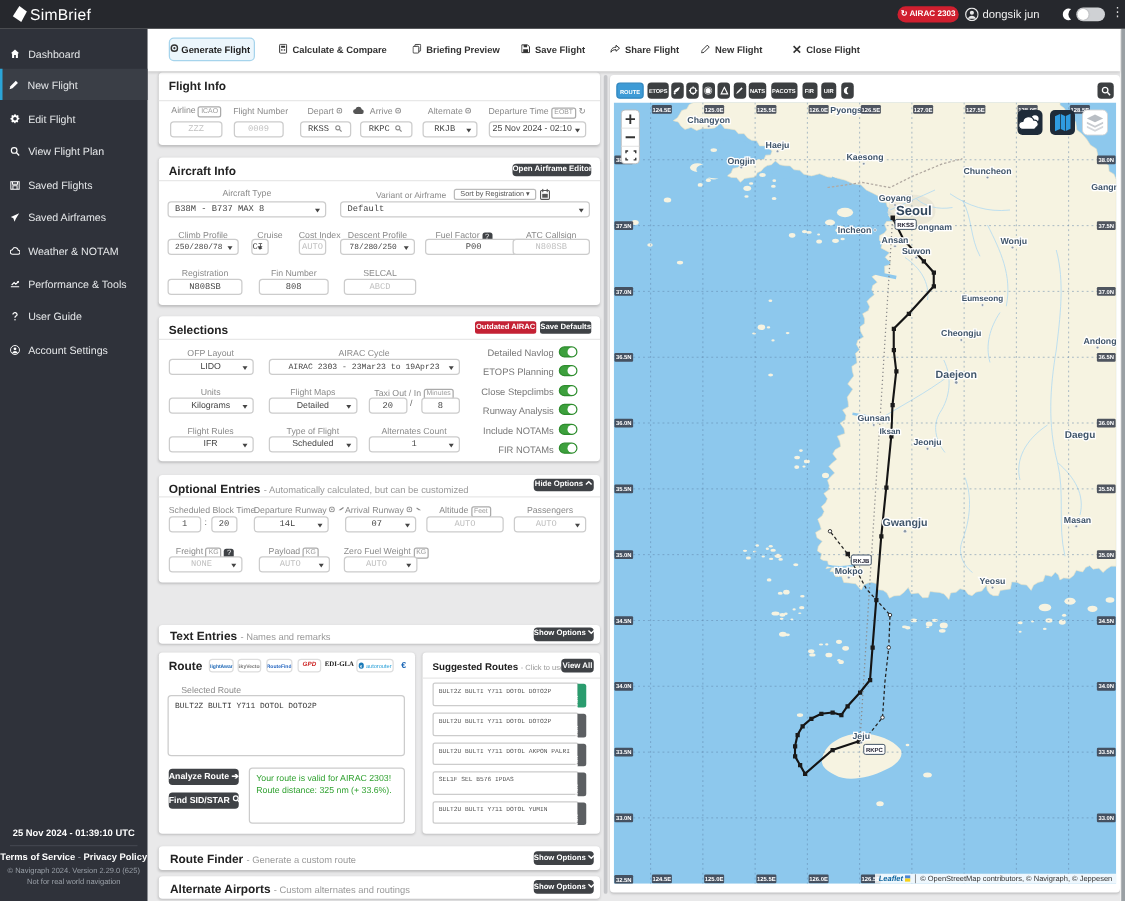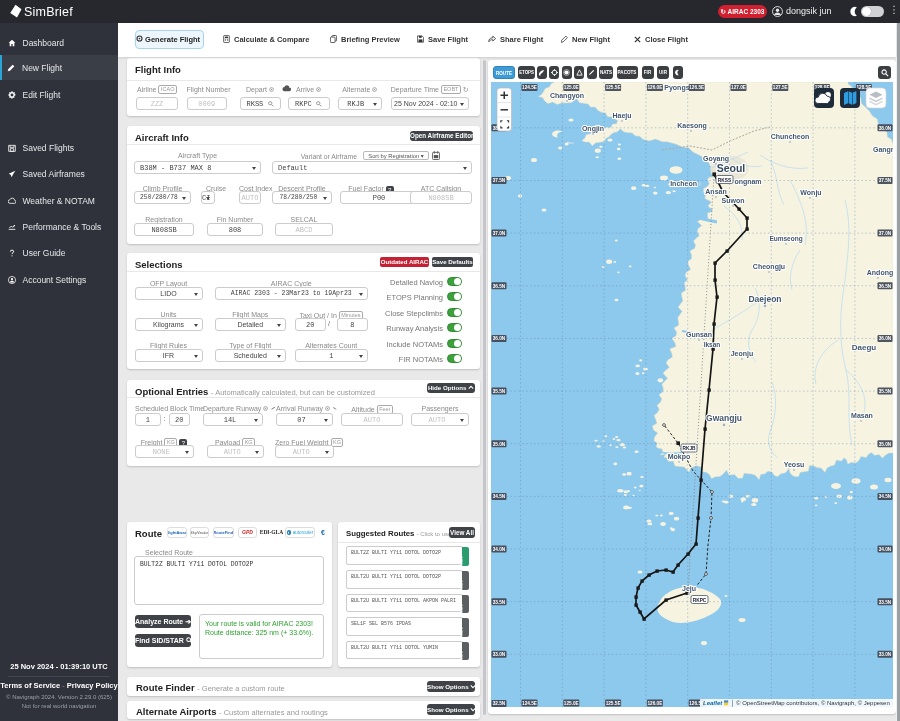--- a/index.html
+++ b/index.html
@@ -120,20 +120,27 @@
         <svg class="ic" viewBox="0 0 12 12">
           <path d="M8.5 1l2.5 2.5-6.5 6.5L1 11l1-3.5z" stroke="none"></path>
         </svg>
         <span class="tx">New Flight</span>
       </div>
     <div class="mi" style="top:60px">
         <svg class="ic" viewBox="0 0 12 12">
           <path d="M6 3.8a2.2 2.2 0 100 4.4 2.2 2.2 0 000-4.4zm5 2.9l-1.3.5a3.8 3.8 0 01-.4 1l.6 1.2-1 1-1.2-.6a3.8 3.8 0 01-1 .4L6.7 11.5H5.3l-.5-1.3a3.8 3.8 0 01-1-.4l-1.2.6-1-1 .6-1.2a3.8 3.8 0 01-.4-1L.5 6.7V5.3l1.3-.5a3.8 3.8 0 01.4-1L1.6 2.6l1-1 1.2.6a3.8 3.8 0 011-.4L5.3.5h1.4l.5 1.3a3.8 3.8 0 011 .4l1.2-.6 1 1-.6 1.2a3.8 3.8 0 01.4 1l1.3.5z" stroke="none" fill-rule="evenodd"></path>
         </svg>
         <span class="tx">Edit Flight</span>
+      </div>
+    <div class="mi" style="top:86.4px">
+        <svg class="ic" viewBox="0 0 12 12">
+          <circle cx="5" cy="5" r="3.4" fill="none" stroke-width="1.4"></circle>
+          <path d="M7.6 7.6L11 11" stroke-width="1.6" fill="none"></path>
+        </svg>
+        <span class="tx">View Flight Plan</span>
       </div>
     <div class="mi" style="top:112.8px">
         <svg class="ic" viewBox="0 0 12 12">
           <path d="M1 2h10v9H1z M3 2v3h6V2 M3.5 7h5v4h-5z" fill="none" stroke-width="1.2"></path>
         </svg>
         <span class="tx">Saved Flights</span>
       </div>
     <div class="mi" style="top:139.2px">
         <svg class="ic" viewBox="0 0 12 12">
           <path d="M11 1L1 5.5l3 1.5L5.5 11 7 7.5 11 1z" stroke="none"></path>
@@ -324,20 +331,26 @@
     <div class="inp" style="top:33px;left:214px;width:62px"><span class="ph">AUTO</span></div>
     <div class="inp sel" style="top:33px;left:284px;width:58px;padding-right:6px"><span class="ph">AUTO</span></div>
     <div class="lbl" style="top:57.8px;left:8px;width:58px;text-align:center">Freight <span class="badge">KG</span> <span class="qm">?</span></div>
     <div class="lbl" style="top:57.8px;left:80px;width:56px;text-align:center">Payload <span class="badge">KG</span></div>
     <div class="lbl" style="top:57.8px;left:148px;width:58px;text-align:center">Zero Fuel Weight <span class="badge">KG</span></div>
     <div class="inp sel" style="top:64.5px;left:8px;width:58.5px;padding-right:6px"><span class="ph">NONE</span></div>
     <div class="inp sel" style="top:64.5px;left:80px;width:56.5px;padding-right:6px"><span class="ph">AUTO</span></div>
     <div class="inp sel" style="top:64.5px;left:148px;width:58.5px;padding-right:6px"><span class="ph">AUTO</span></div>
   </div>
 
+  <div class="bar" style="top:500px;height:15px">
+    <div class="bt" style="top:3.5px">Text Entries <span class="csub">- Names and remarks</span></div>
+    <div class="dbtn" style="left:300px;top:2px;width:48px;height:10.5px;line-height:10.5px;font-size:6.2px">Show Options <svg width="6" height="5" viewBox="0 0 8 6">
+          <path d="M1 1.5L4 4.5 7 1.5" stroke="#fff" stroke-width="1.5" fill="none"></path>
+        </svg></div>
+  </div>
 
   <div class="card" style="top:522px;width:205px;height:145px">
     <div class="chead">Route</div>
     <div class="pill" style="left:40px;width:20px">
         <span style="color:#1b66b5;font-size:4px;font-weight:700">FlightAware</span>
       </div>
     <div class="pill" style="left:63px;width:19px">
         <span style="color:#777;font-size:4px;font-weight:700">SkyVector</span>
       </div>
     <div class="pill" style="left:86px;width:21px">

